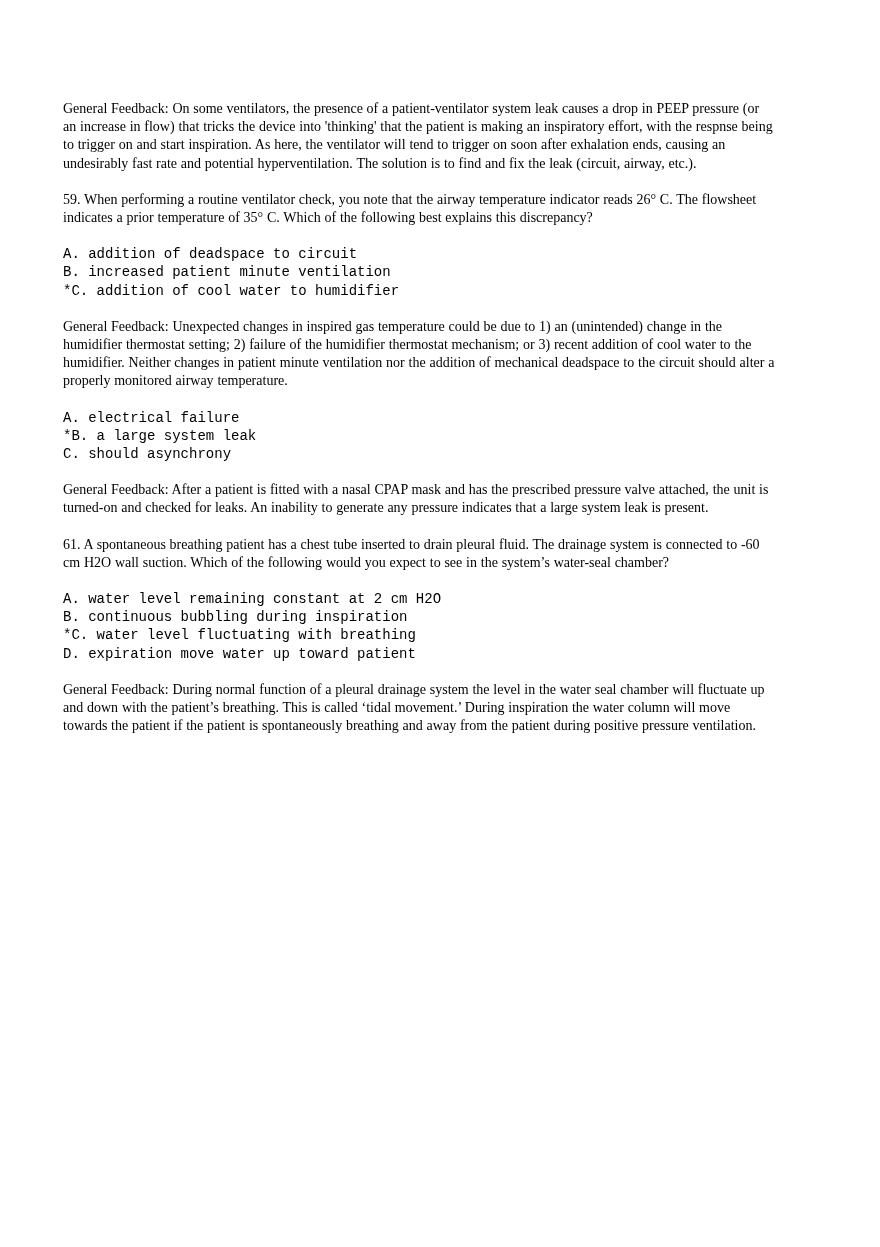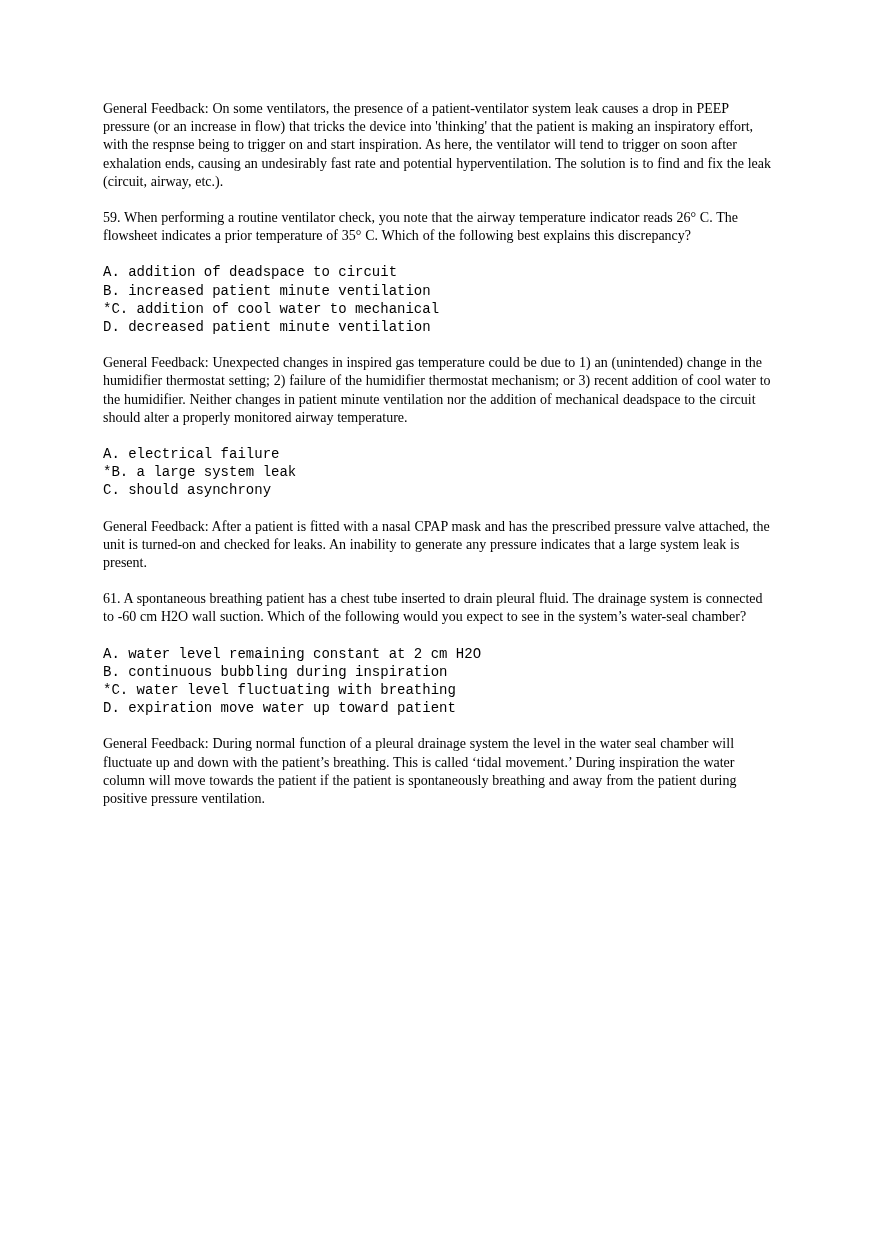--- a/index.html
+++ b/index.html
@@ -13,21 +13,21 @@
     color: #000000;
     font-family: "Liberation Serif", "DejaVu Serif", serif;
     font-size: 14px;
     line-height: 18.2px;
     -webkit-font-smoothing: antialiased;
   }
   .page {
     box-sizing: border-box;
     width: 880px;
     min-height: 1247px;
-    padding: 100px 105px 60px 103px;
+    padding: 100px 105px 60px 63px;
     background: #ffffff;
   }
   .para {
     margin: 0 0 18px 0;
     text-align: left;
     white-space: normal;
     word-spacing: 0.02em;
   }
   .options {
     margin: 0 0 18px 0;
@@ -42,22 +42,21 @@
 
 <main class="page">
 
   <p class="para">General Feedback: On some ventilators, the presence of a patient-ventilator system leak causes a drop in PEEP pressure (or an increase in flow) that tricks the device into 'thinking' that the patient is making an inspiratory effort, with the respnse being to trigger on and start inspiration. As here, the ventilator will tend to trigger on soon after exhalation ends, causing an undesirably fast rate and potential hyperventilation. The solution is to find and fix the leak (circuit, airway, etc.).</p>
 
   <section>
     <p class="para">59. When performing a routine ventilator check, you note that the airway temperature indicator reads 26° C. The flowsheet indicates a prior temperature of 35° C. Which of the following best explains this discrepancy?</p>
     <div class="options">
       <div class="option">A. addition of deadspace to circuit</div>
       <div class="option">B. increased patient minute ventilation</div>
-      <div class="option">*C. addition of cool water to mechanical</div>
-      <div class="option">D. decreased patient minute ventilation</div>
+      <div class="option">*C. addition of cool water to humidifier</div>
     </div>
     <p class="para">General Feedback: Unexpected changes in inspired gas temperature could be due to 1) an (unintended) change in the humidifier thermostat setting; 2) failure of the humidifier thermostat mechanism; or 3) recent addition of cool water to the humidifier. Neither changes in patient minute ventilation nor the addition of mechanical deadspace to the circuit should alter a properly monitored airway temperature.</p>
   </section>
 
   <section>
     <div class="options">
       <div class="option">A. electrical failure</div>
       <div class="option">*B. a large system leak</div>
       <div class="option">C. should asynchrony</div>
     </div>

